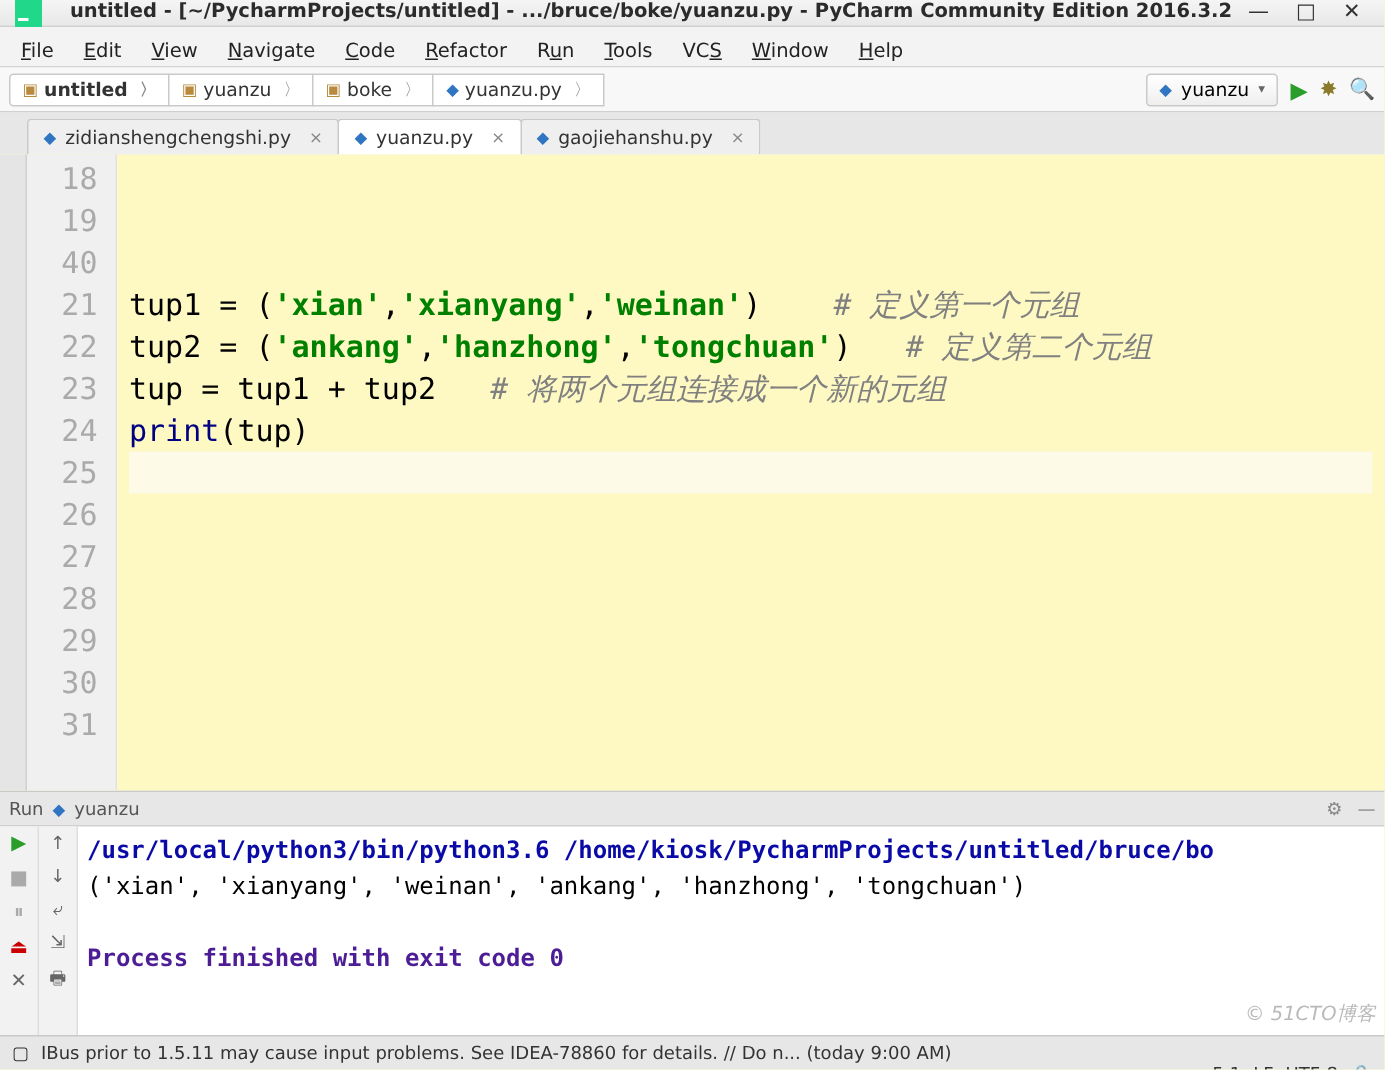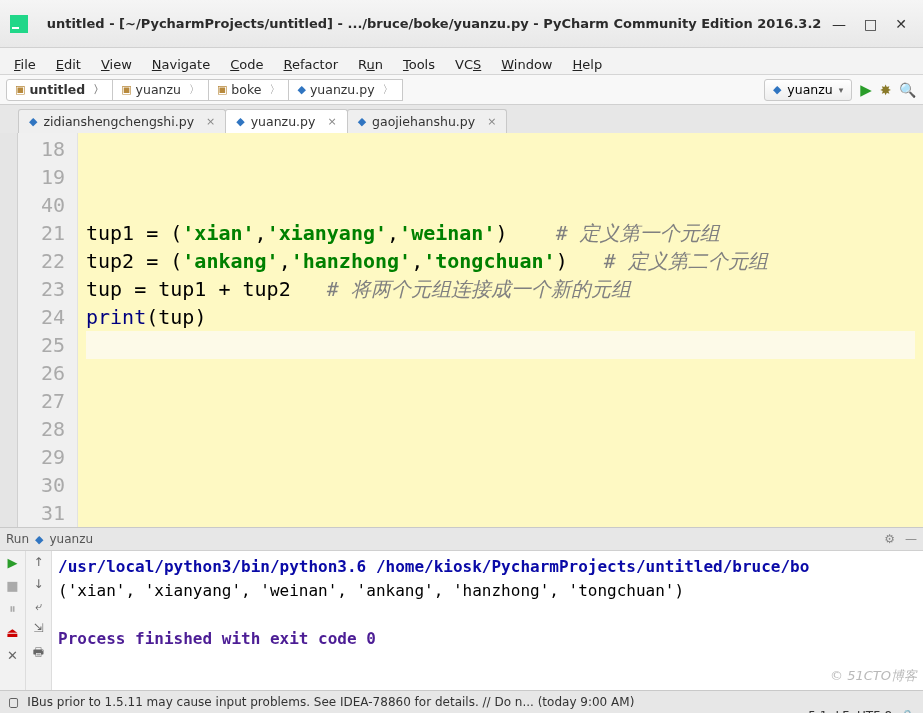--- a/index.html
+++ b/index.html
@@ -8,24 +8,23 @@
       font-size: 13px;
       background: #f0f0f0;
       width: 923px;
       height: 713px;
       overflow: hidden;
       display: flex;
       flex-direction: column;
     }
     
     .title-bar {
-      height: 48px;
+      height: 18px;
       background: linear-gradient(to bottom, #f5f5f5, #e8e8e8);
       display: flex;
-      align-items: center;
       padding: 0 10px;
       border-bottom: 1px solid #d0d0d0;
     }
     .title-bar .title-icon {
       width: 18px; height: 18px; margin-right: 8px;
       display: inline-flex; align-items: center;
     }
     .title-text {
       flex: 1;
       text-align: center;

